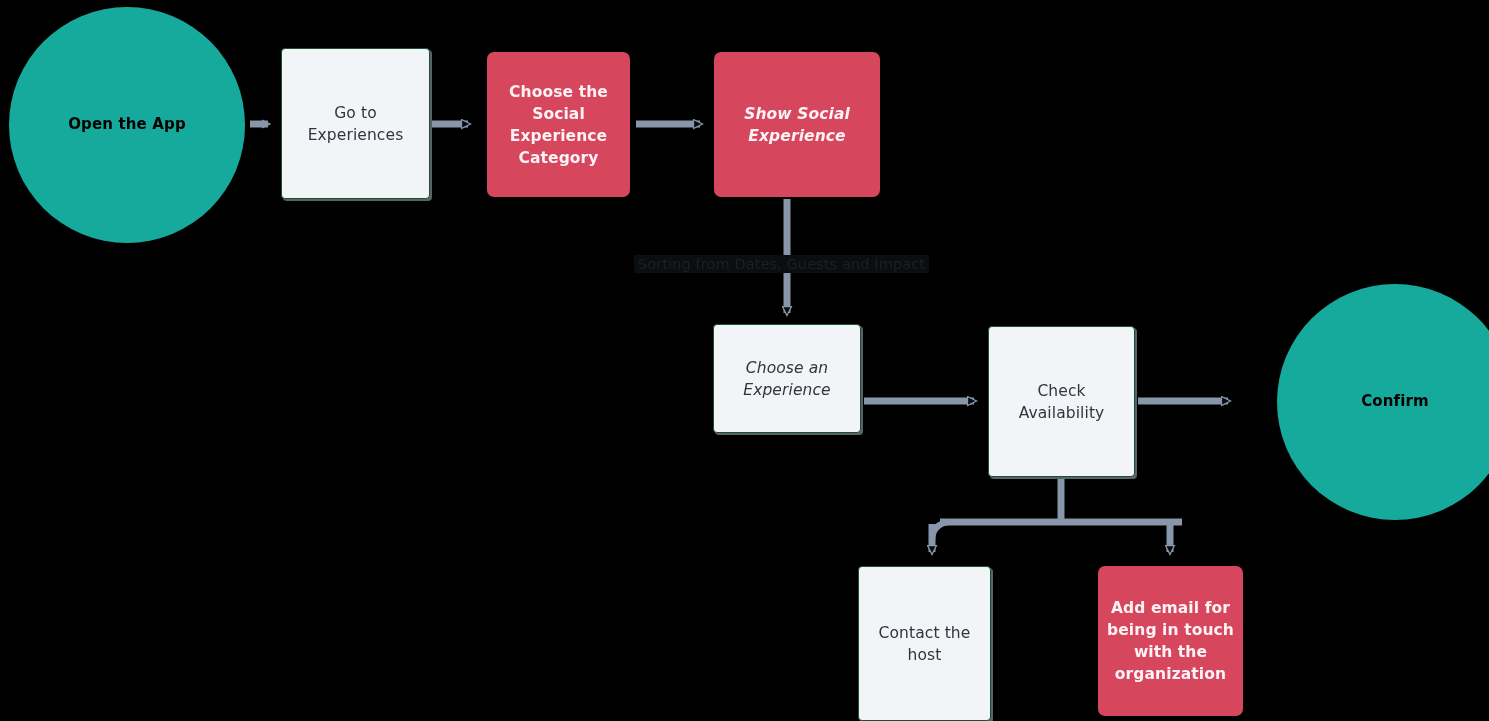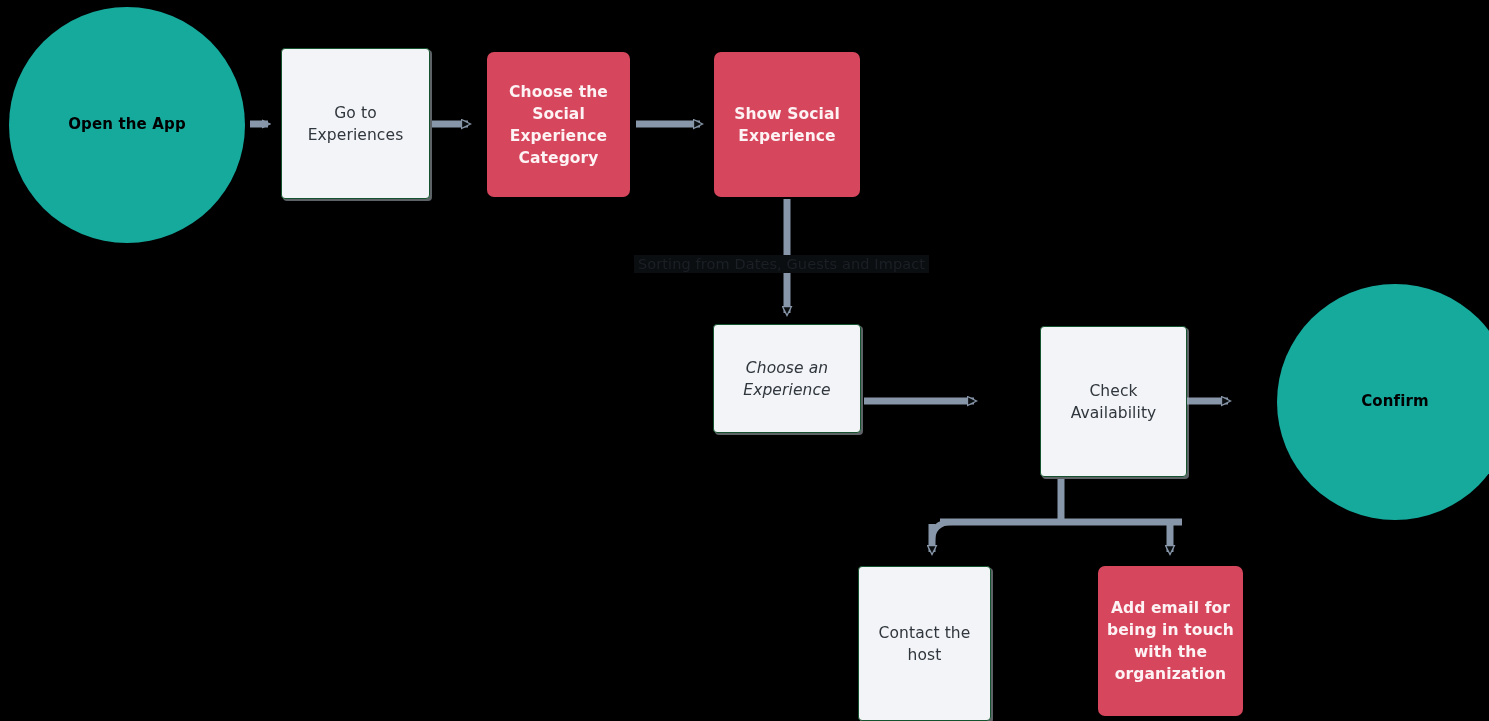--- a/index.html
+++ b/index.html
@@ -149,31 +149,31 @@
 Experiences</span>
   </div>
 
   <div class="node highlight" style="left:487px; top:52px; width:143px; height:145px;">
     <span class="node-label">Choose the
 Social
 Experience
 Category</span>
   </div>
 
-  <div class="node highlight" style="left:714px; top:52px; width:146px; height:145px;">
+  <div class="node highlight" style="left:714px; top:52px; width:166px; height:145px;font-style:italic;">
     <span class="node-label">Show Social
 Experience</span>
   </div>
 
   <div class="node process" style="left:713px; top:324px; width:148px; height:109px;font-style:italic;">
     <span class="node-label">Choose an
 Experience</span>
   </div>
 
-  <div class="node process" style="left:1040px; top:326px; width:147px; height:151px;">
+  <div class="node process" style="left:988px; top:326px; width:147px; height:151px;">
     <span class="node-label">Check
 Availability</span>
   </div>
 
   <div class="node circle" style="left:1277px; top:284px; width:236px; height:236px;">
     <span class="node-label">Confirm</span>
   </div>
 
   <div class="node process" style="left:858px; top:566px; width:133px; height:155px;">
     <span class="node-label">Contact the

